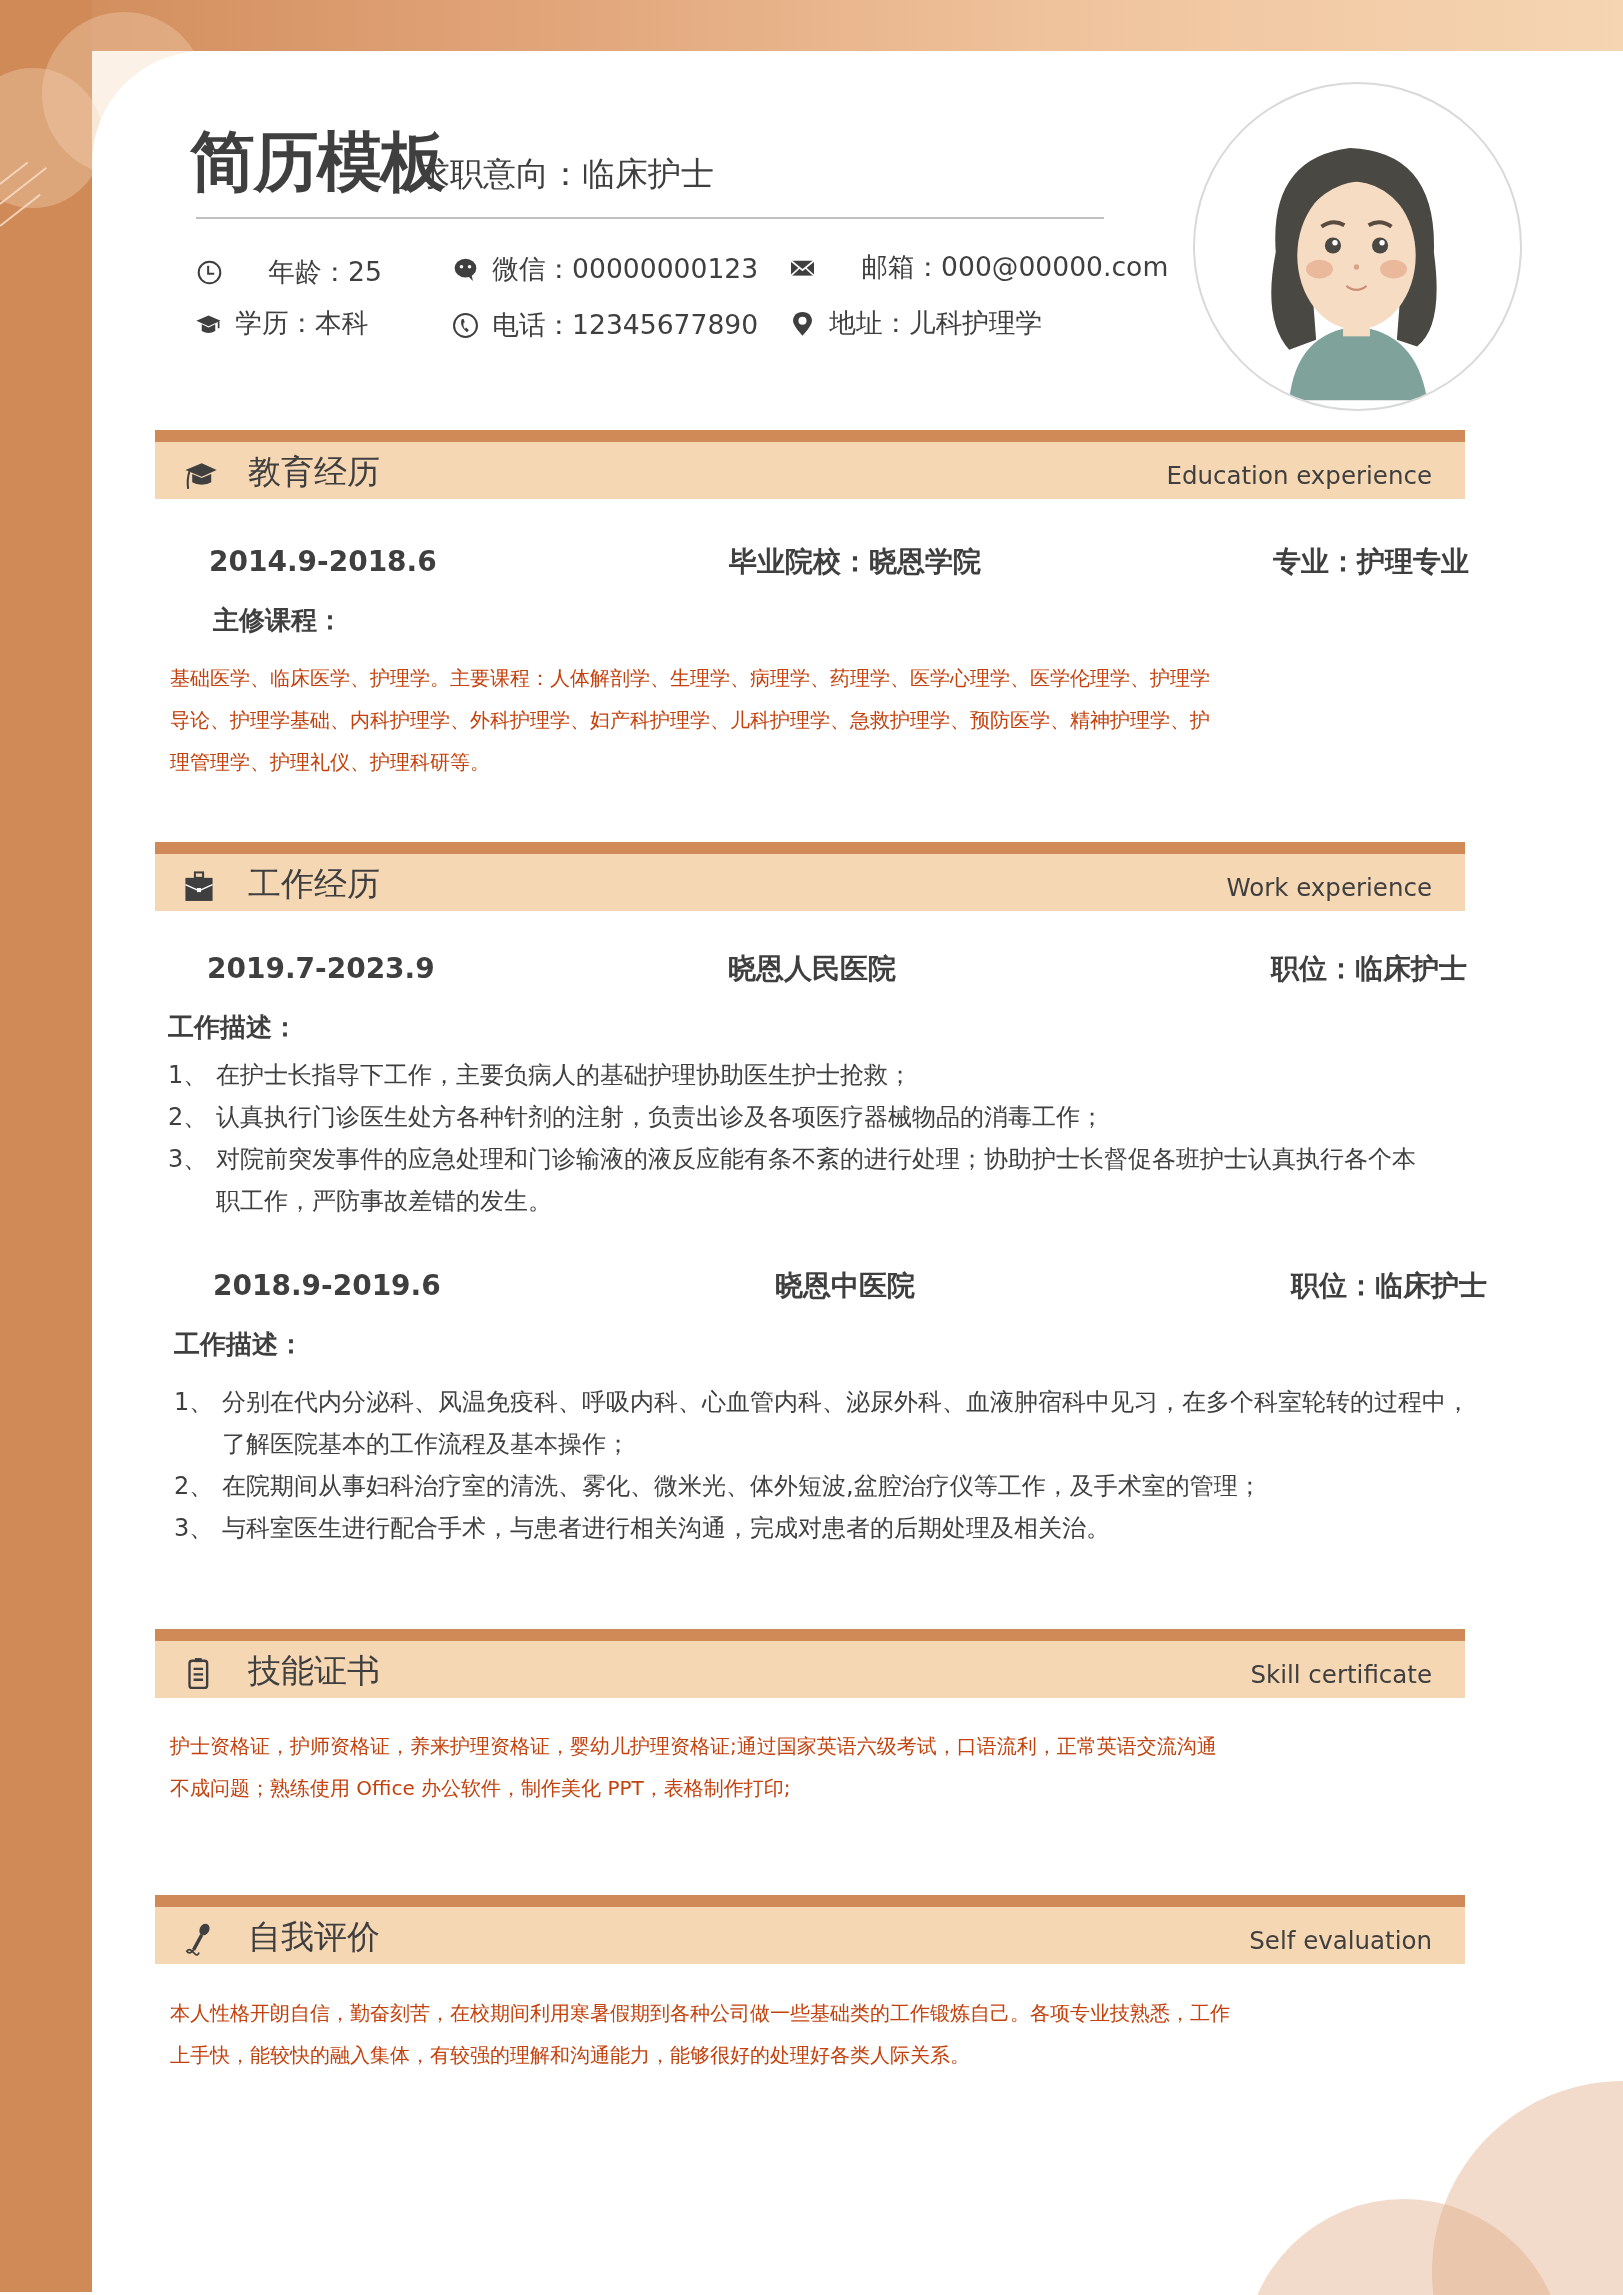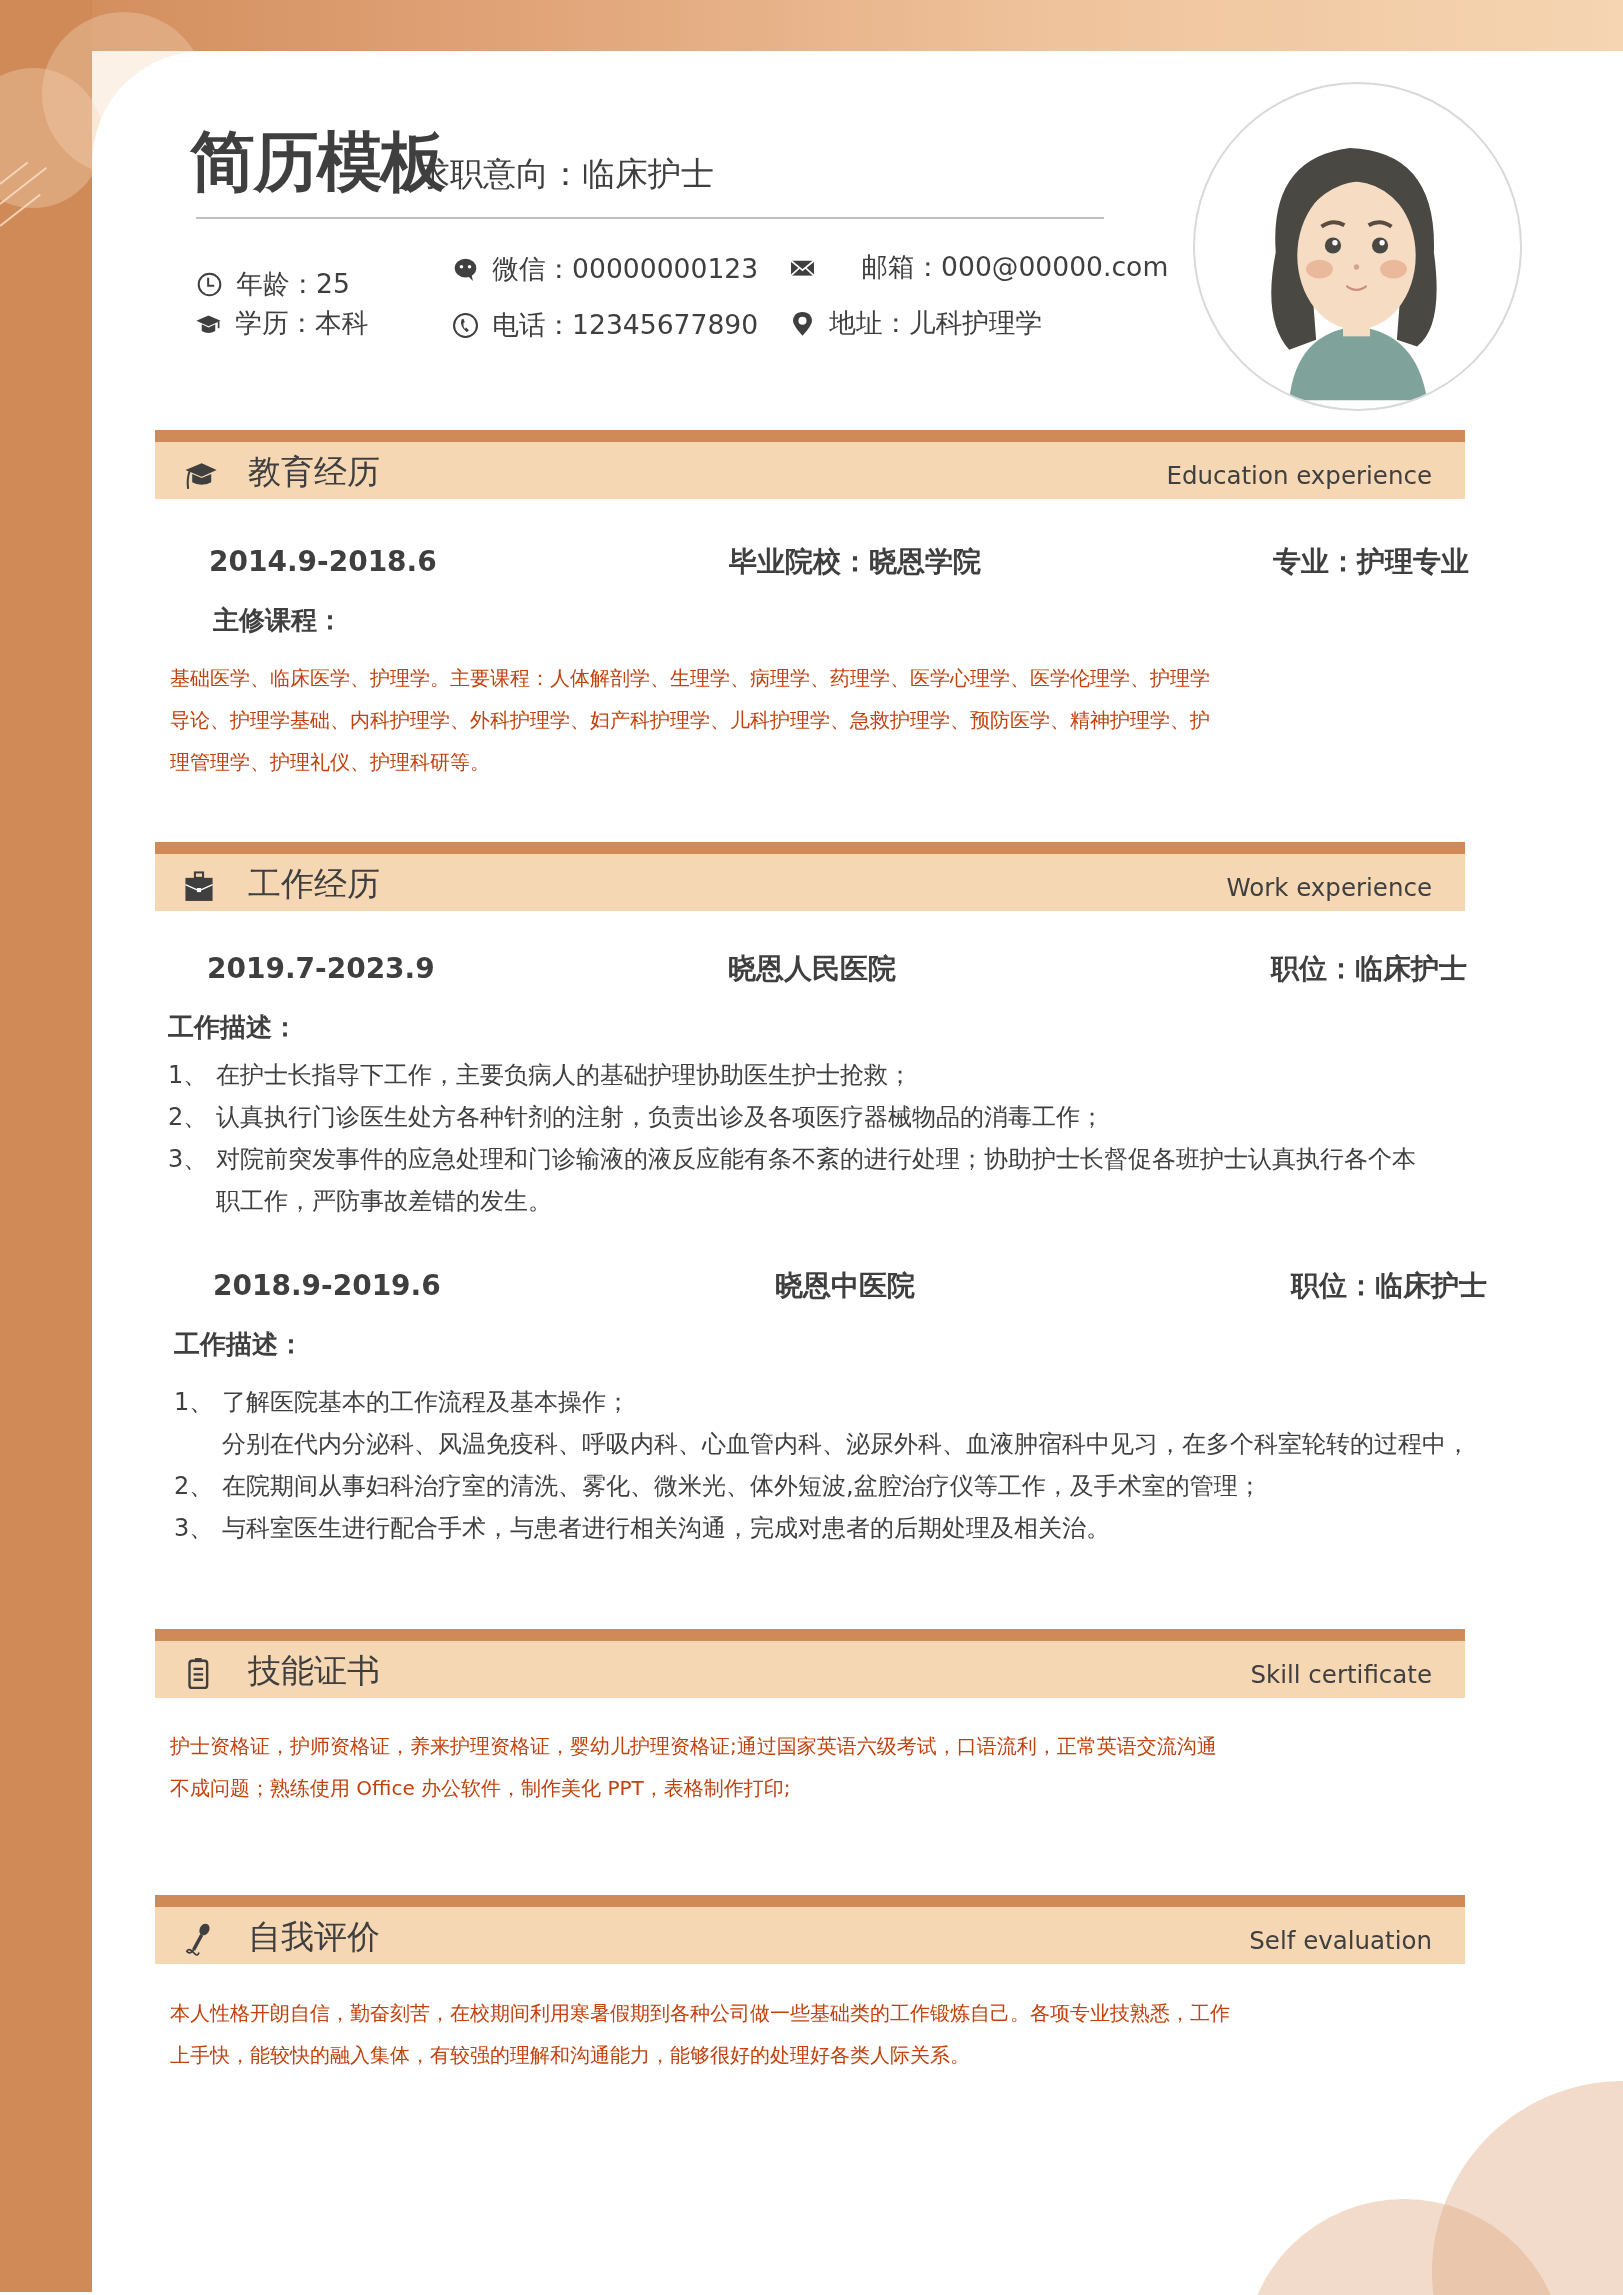--- a/index.html
+++ b/index.html
@@ -54,21 +54,21 @@
 
 <div class="card"></div>
 
 <div class="br-circle" style="left:1432px;top:2081px;width:382px;height:382px;"></div>
 <div class="br-circle" style="left:1244px;top:2199px;width:320px;height:320px;"></div>
 
 <div class="title">简历模板</div>
 <div class="intent">求职意向：临床护士</div>
 <div class="title-rule"></div>
 
-<div class="info" style="left:194px;top:266px;">
+<div class="info" style="left:194px;top:254px;gap:32px;">
   <span class="ic">
     <svg viewBox="0 0 40 40">
         <circle cx="20" cy="20" r="16" fill="none" stroke="#3f3f3f" stroke-width="3"></circle>
         <path d="M18 10 V22 H27" fill="none" stroke="#3f3f3f" stroke-width="3"></path>
       </svg>
   </span>
   <span>年龄：25</span>
 </div>
 <div class="info" style="left:450px;top:251px;">
   <span class="ic">
@@ -202,22 +202,22 @@
 </ul>
 
 <div class="row3" style="left:174px;top:1269px;">2018.9-2019.6</div>
 <div class="row3" style="left:736px;top:1269px;">晓恩中医院</div>
 <div class="row3" style="left:1252px;top:1269px;">职位：临床护士</div>
 <div class="bold-label" style="left:174px;top:1328px;">工作描述：</div>
 <ul class="list" style="left:174px;top:1381px;width:1302px;">
   <li>
       <span class="num">1、</span>
       <span class="txt">
+        <div>分别在代内分泌科、风温免疫科、呼吸内科、心血管内科、泌尿外科、血液肿宿科中见习，在多个科室轮转的过程中，</div>
         <div>了解医院基本的工作流程及基本操作；</div>
-        <div>分别在代内分泌科、风温免疫科、呼吸内科、心血管内科、泌尿外科、血液肿宿科中见习，在多个科室轮转的过程中，</div>
       </span>
     </li>
   <li>
       <span class="num">2、</span>
       <span class="txt">
         <div>在院期间从事妇科治疗室的清洗、雾化、微米光、体外短波,盆腔治疗仪等工作，及手术室的管理；</div>
       </span>
     </li>
   <li>
       <span class="num">3、</span>

